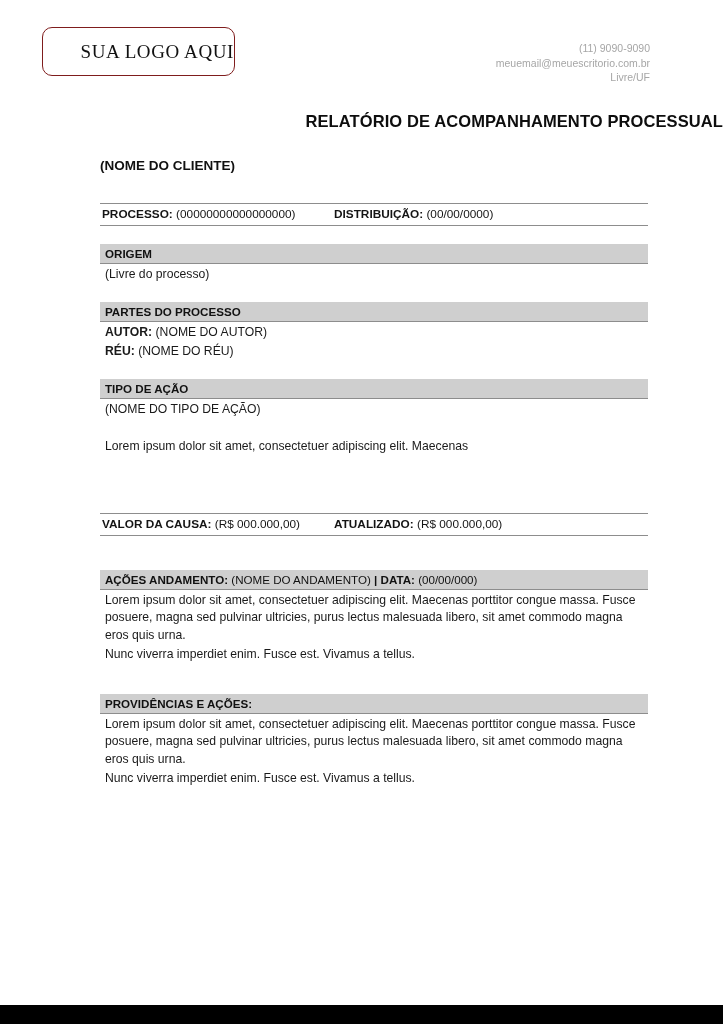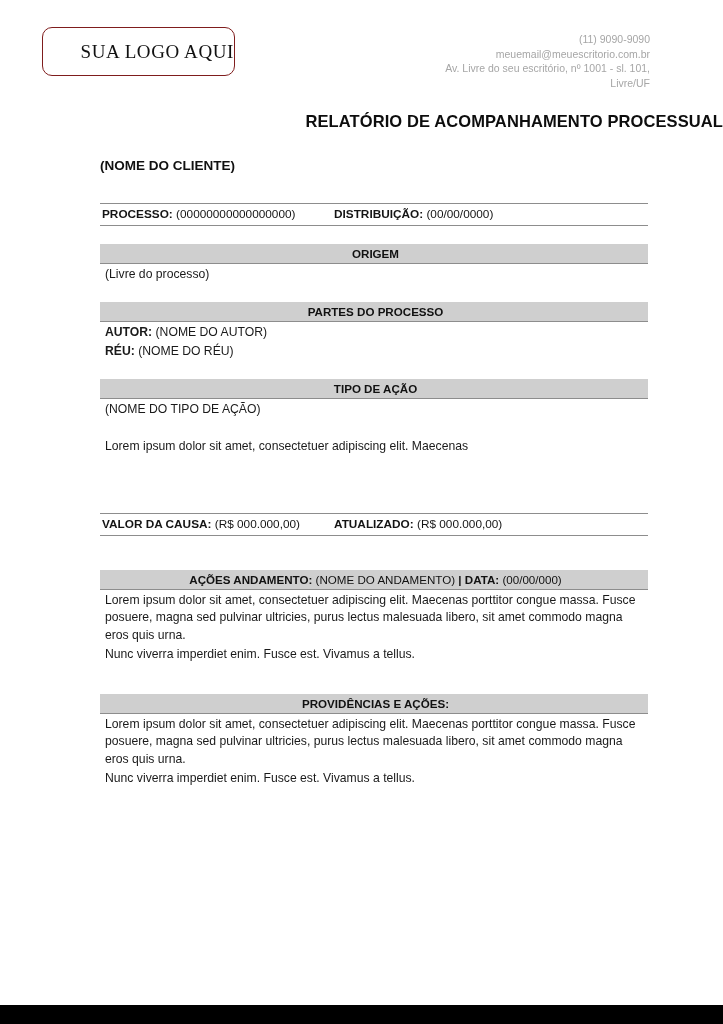--- a/index.html
+++ b/index.html
@@ -42,21 +42,21 @@
     font-family: "Liberation Serif", serif;
     font-size: 19px;
     letter-spacing: 0.6px;
     color: #111111;
     white-space: nowrap;
   }
 
   .contact {
     position: absolute;
     right: 73px;
-    top: 32px;
+    top: 41px;
     text-align: right;
     color: #a6a6a6;
     font-size: 10.5px;
     line-height: 14.6px;
   }
 
   
   .doc-title {
     text-align: right;
     font-size: 16.5px;
@@ -95,21 +95,20 @@
   .rule-row b { font-weight: bold; }
 
   
   .bar {
     background: #cfcfcf;
     border-bottom: 1.4px solid #8d8d8d;
     padding: 3px 2px 3px 5px;
     font-size: 11.6px;
     font-weight: bold;
     color: #111111;
-    text-align: center;
   }
   .bar .reg { font-weight: normal; }
 
   .block-text {
     padding: 2px 2px 0 5px;
     font-size: 12.2px;
     line-height: 17.5px;
     color: #1a1a1a;
   }
   .block-text b { font-weight: bold; }
@@ -136,21 +135,20 @@
 
   <div class="header">
 
     <div class="logo-box">
       <span class="logo-text">SUA LOGO AQUI</span>
     </div>
 
     <div class="contact">
       <div>(11) 9090-9090</div>
       <div>meuemail@meuescritorio.com.br</div>
-      <div>Av. Livre do seu escritório, nº 1001 - sl. 101,</div>
       <div>Livre/UF</div>
     </div>
 
   </div>
 
   <div class="doc-title">RELATÓRIO DE ACOMPANHAMENTO PROCESSUAL</div>
 
   <div class="content">
 
     <div class="client-name">(NOME DO CLIENTE)</div>

